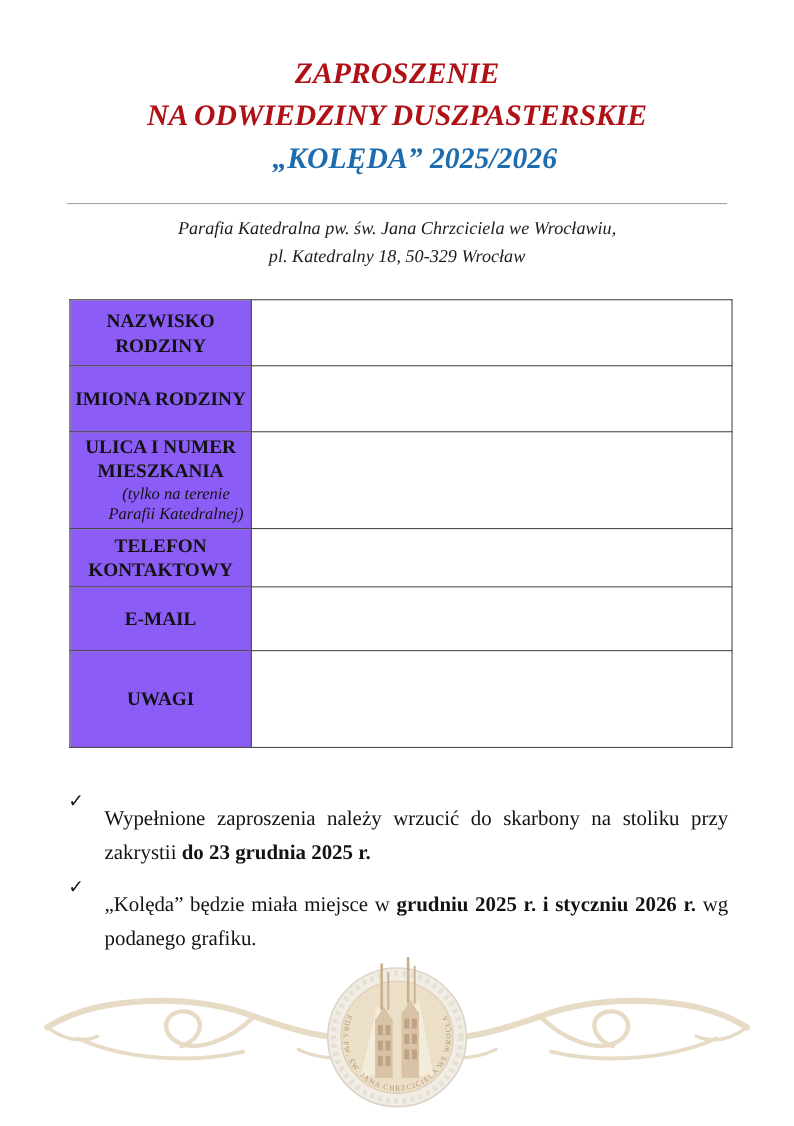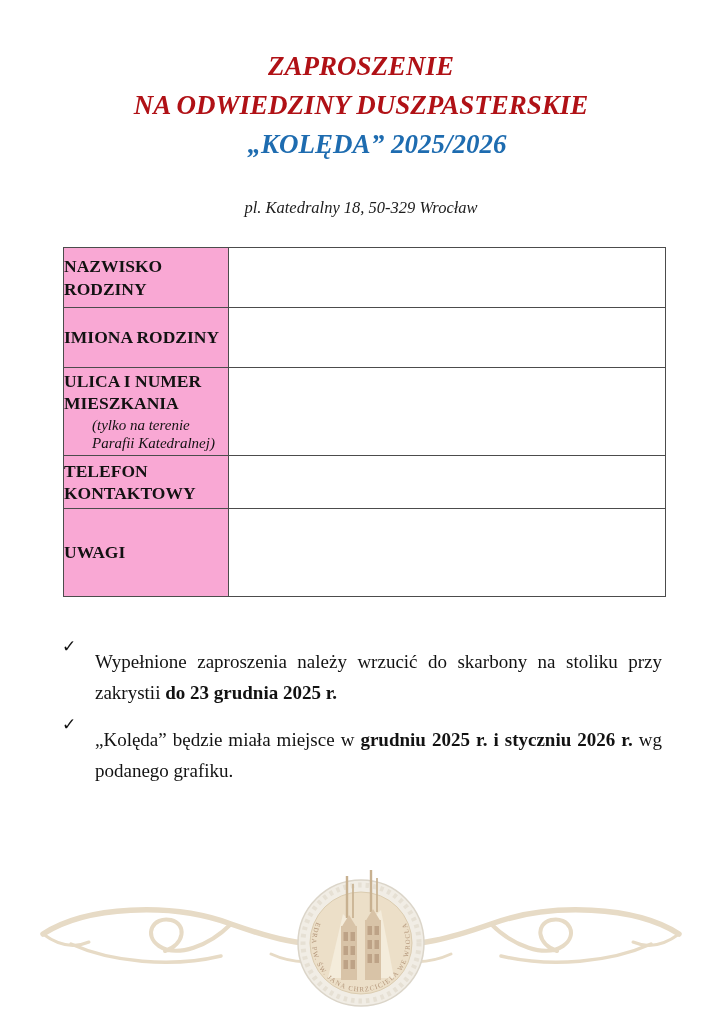--- a/index.html
+++ b/index.html
@@ -34,21 +34,22 @@
   
   table.form-table {
     border-collapse: collapse;
     table-layout: fixed;
     margin: 27px 0 0 63px;
     width: 603px;
   }
   table.form-table td { border: 1px solid #4c4c4c; padding: 0; }
   td.label-cell {
     width: 164px;
-    background: #f9a8d4;
+    background: #8b5cf6;
+    text-align: center;
     vertical-align: middle;
     font-weight: bold;
     font-size: 17.5px;
     line-height: 1.28;
     padding: 3px 8px;
   }
   td.value-cell { background: #ffffff; }
   .label-note { font-weight: normal; font-style: italic; font-size: 15px; line-height: 1.25; margin-top: 1px; margin-left: 28px; }
   tr.r1 { height: 60px; }
   tr.r2 { height: 60px; }
@@ -79,20 +80,21 @@
 
   <div class="title-block">
     <div class="title-line title-red">ZAPROSZENIE</div>
     <div class="title-line title-red">NA ODWIEDZINY DUSZPASTERSKIE</div>
     <div class="title-line title-blue">„KOLĘDA” 2025/2026</div>
   </div>
 
   <div class="divider">________________________________________________________________________________</div>
 
   <div class="address">
+    <div>Parafia Katedralna pw. św. Jana Chrzciciela we Wrocławiu,</div>
     <div>pl. Katedralny 18, 50-329 Wrocław</div>
   </div>
 
   <table class="form-table">
     <tbody>
       <tr class="r1">
         <td class="label-cell">
           <div>NAZWISKO RODZINY</div>
         </td>
         <td class="value-cell"></td>
@@ -106,20 +108,26 @@
       <tr class="r3">
         <td class="label-cell">
           <div>ULICA I NUMER MIESZKANIA</div>
           <div class="label-note">(tylko na terenie Parafii Katedralnej)</div>
         </td>
         <td class="value-cell"></td>
       </tr>
       <tr class="r4">
         <td class="label-cell">
           <div>TELEFON KONTAKTOWY</div>
+        </td>
+        <td class="value-cell"></td>
+      </tr>
+      <tr class="r5">
+        <td class="label-cell">
+          <div>E-MAIL</div>
         </td>
         <td class="value-cell"></td>
       </tr>
       <tr class="r6">
         <td class="label-cell">
           <div>UWAGI</div>
         </td>
         <td class="value-cell"></td>
       </tr>
     </tbody>

